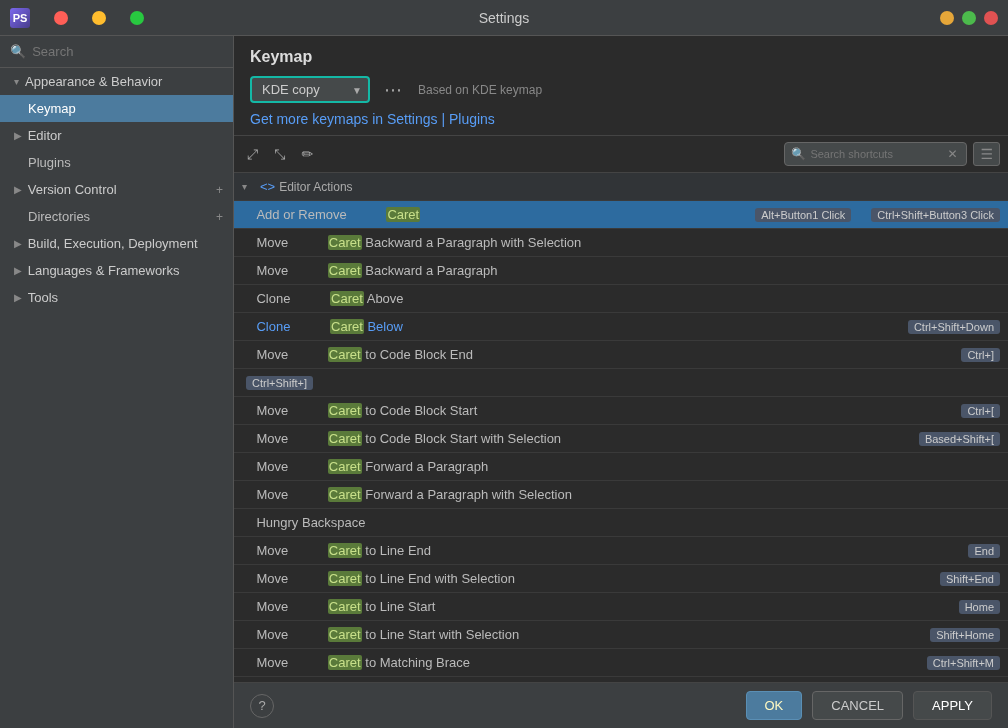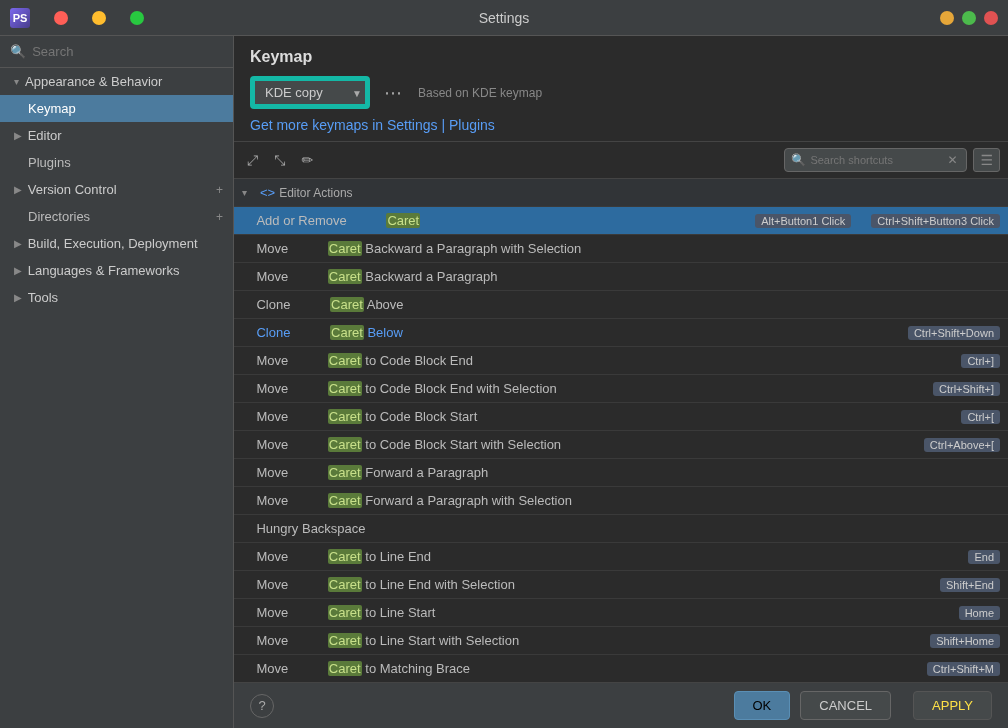--- a/index.html
+++ b/index.html
@@ -135,21 +135,21 @@
       align-items: center;
       gap: 10px;
       margin-bottom: 8px;
     }
     .dropdown-wrap {
       position: relative;
       display: inline-block;
     }
     .dropdown-wrap select {
       background: #45494a;
-      border: 5px solid #14b8a6;
+      border: 2px solid #14b8a6;
       color: #ccc;
       padding: 4px 28px 4px 10px;
       border-radius: 4px;
       font-size: 13px;
       appearance: none;
       cursor: pointer;
       min-width: 120px;
     }
     .dropdown-arrow {
       position: absolute;
@@ -315,33 +315,32 @@
     .btn {
       padding: 6px 18px;
       border-radius: 4px;
       font-size: 13px;
       font-weight: 500;
       cursor: pointer;
       border: 1px solid #666;
     }
     .btn-ok {
       background: #4c7b9e;
-      color: #000000;
+      color: #fef9c3;
       border-color: #5a8fb5;
     }
     .btn-cancel {
       background: #45494a;
       color: #ccc;
       border-color: #666;
     }
     .btn-apply {
       background: #45494a;
-      color: #fde047;
+      color: #ffffff;
       border-color: #555;
-      margin-left: 12px;
     }
     .help-btn {
       margin-right: auto;
       background: transparent;
       border: 1px solid #666;
       color: #aaa;
       border-radius: 50%;
       width: 24px;
       height: 24px;
       cursor: pointer;
@@ -512,43 +511,40 @@
       <div class="tree-row">
         <div class="action-label">
           &nbsp;&nbsp;&nbsp;&nbsp;Move <span class="highlight">Caret</span> to Code Block End
         </div>
         <div class="shortcuts-area">
           <span class="shortcut-badge">Ctrl+]</span>
         </div>
       </div>
 
       <div class="tree-row">
-        <div class="action-label">
-          &nbsp;&nbsp;&nbsp;&nbsp;Move <span class="highlight">Caret</span> to Code Block End with Selection
-        </div>
         <div class="shortcuts-area">
           <span class="shortcut-badge">Ctrl+Shift+]</span>
         </div>
       </div>
 
       <div class="tree-row">
         <div class="action-label">
           &nbsp;&nbsp;&nbsp;&nbsp;Move <span class="highlight">Caret</span> to Code Block Start
         </div>
         <div class="shortcuts-area">
           <span class="shortcut-badge">Ctrl+[</span>
         </div>
       </div>
 
       <div class="tree-row">
         <div class="action-label">
           &nbsp;&nbsp;&nbsp;&nbsp;Move <span class="highlight">Caret</span> to Code Block Start with Selection
         </div>
         <div class="shortcuts-area">
-          <span class="shortcut-badge">Ctrl+Above+[</span>
+          <span class="shortcut-badge">Based+Shift+[</span>
         </div>
       </div>
 
       <div class="tree-row">
         <div class="action-label">
           &nbsp;&nbsp;&nbsp;&nbsp;Move <span class="highlight">Caret</span> Forward a Paragraph
         </div>
         <div class="shortcuts-area"></div>
       </div>
 

